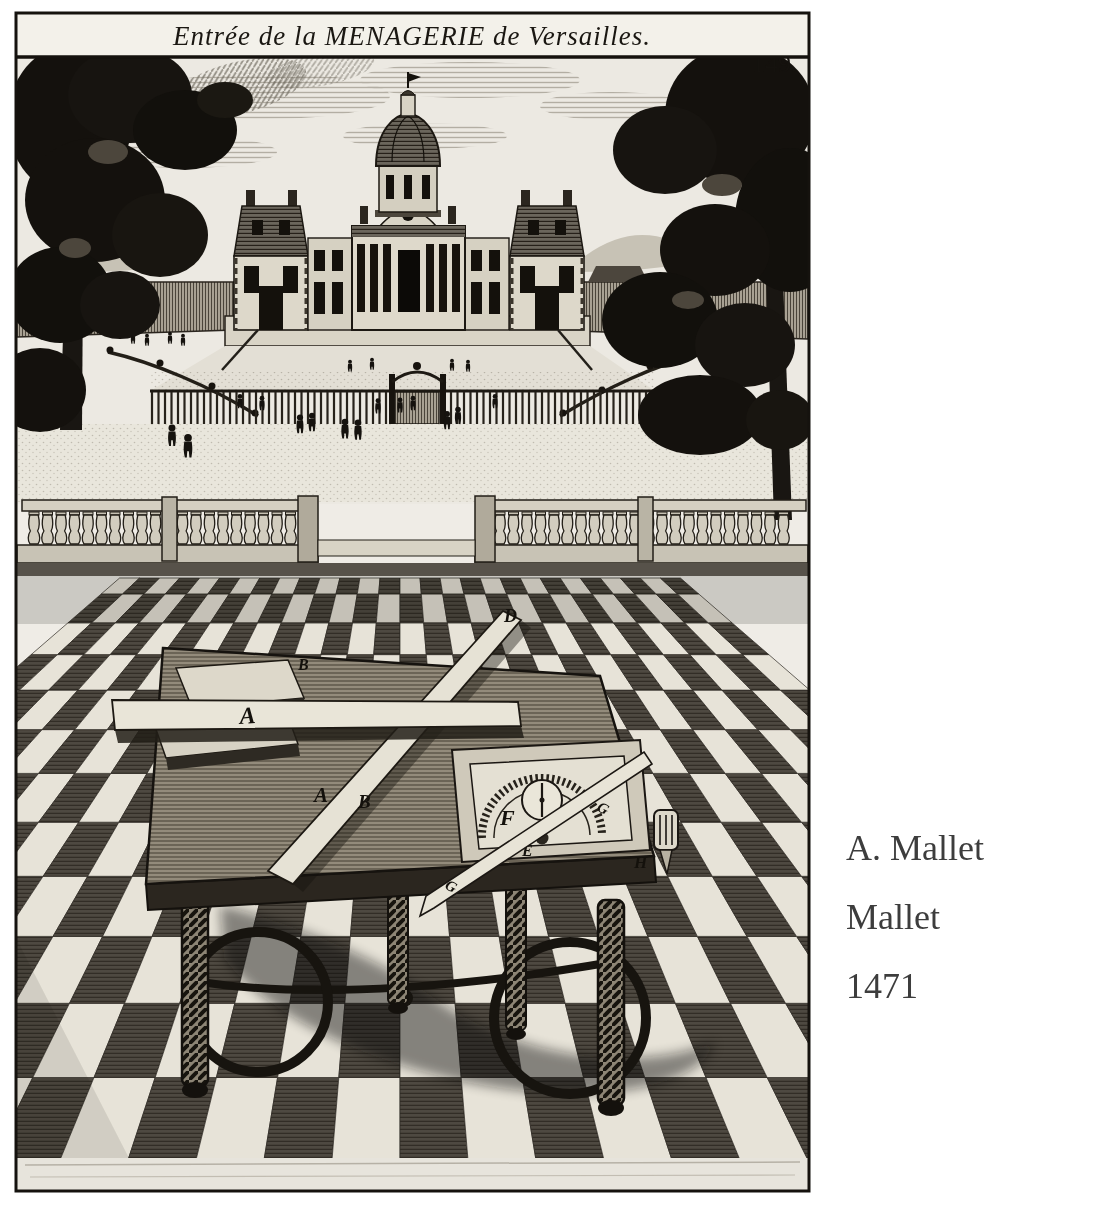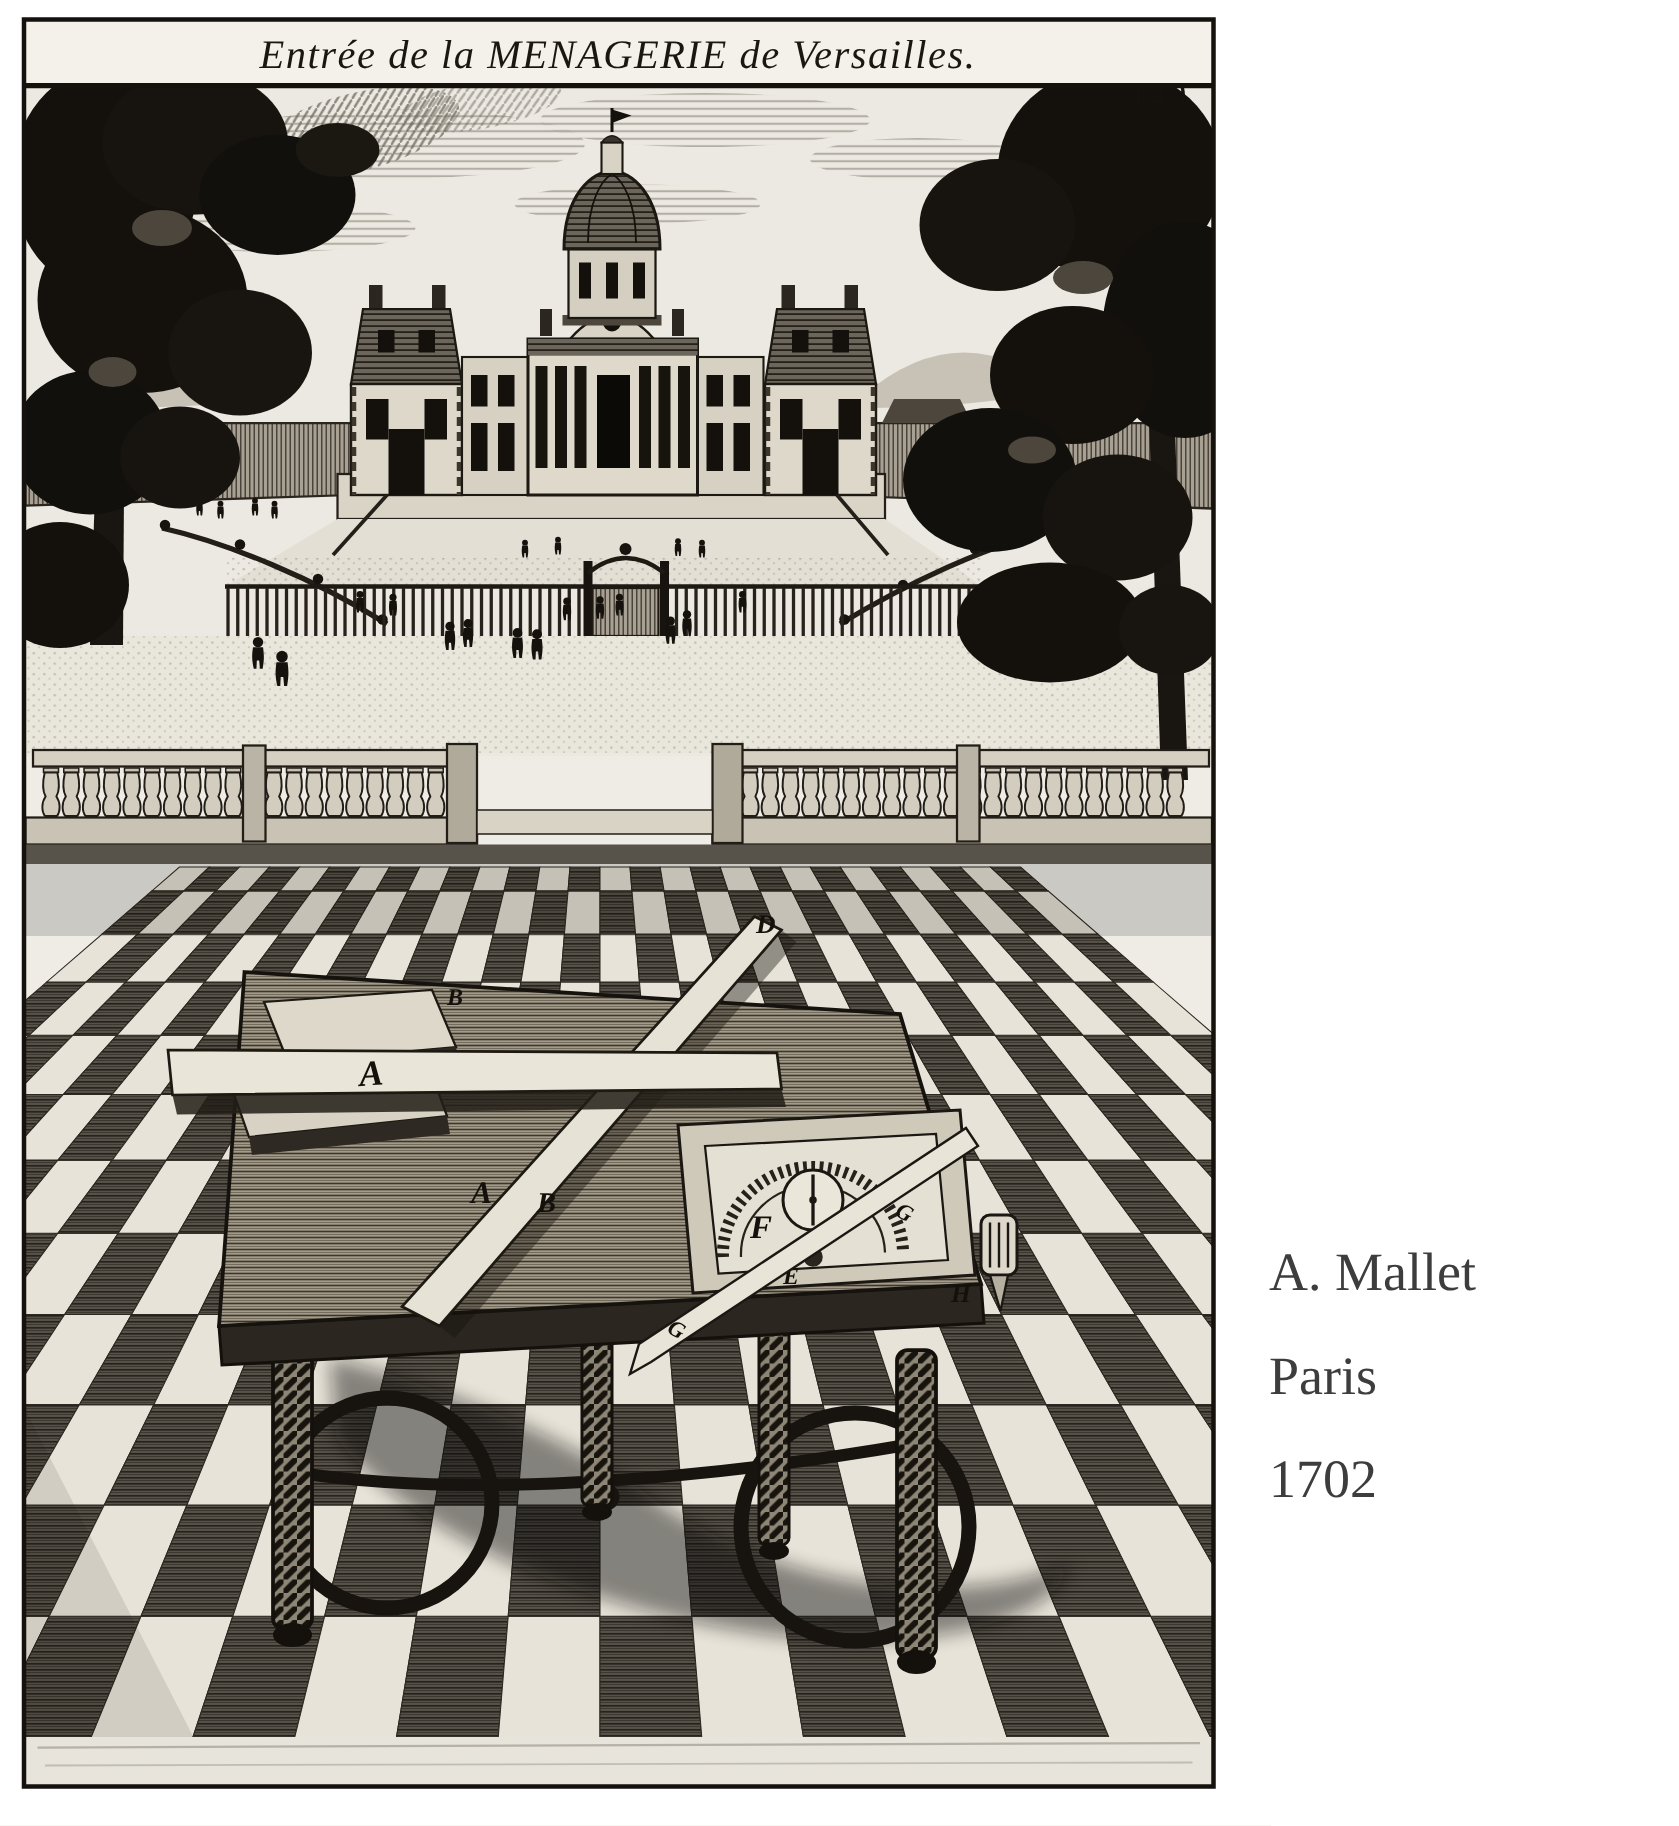--- a/index.html
+++ b/index.html
@@ -794,15 +794,15 @@
       <line x1="16" y1="57" x2="809" y2="57" stroke="#15120e" stroke-width="3.5"></line>
     </g>
   </g>
 
   <rect x="16" y="13" width="793" height="1178" fill="none" stroke="#15120e" stroke-width="3"></rect>
 </svg>
 </div>
 
 <div class="caption">
   <p>A. Mallet</p>
-  <p>Paris</p>
-  <p>1702</p>
+  <p>Mallet</p>
+  <p>1471</p>
 </div>
 
 </body></html>

